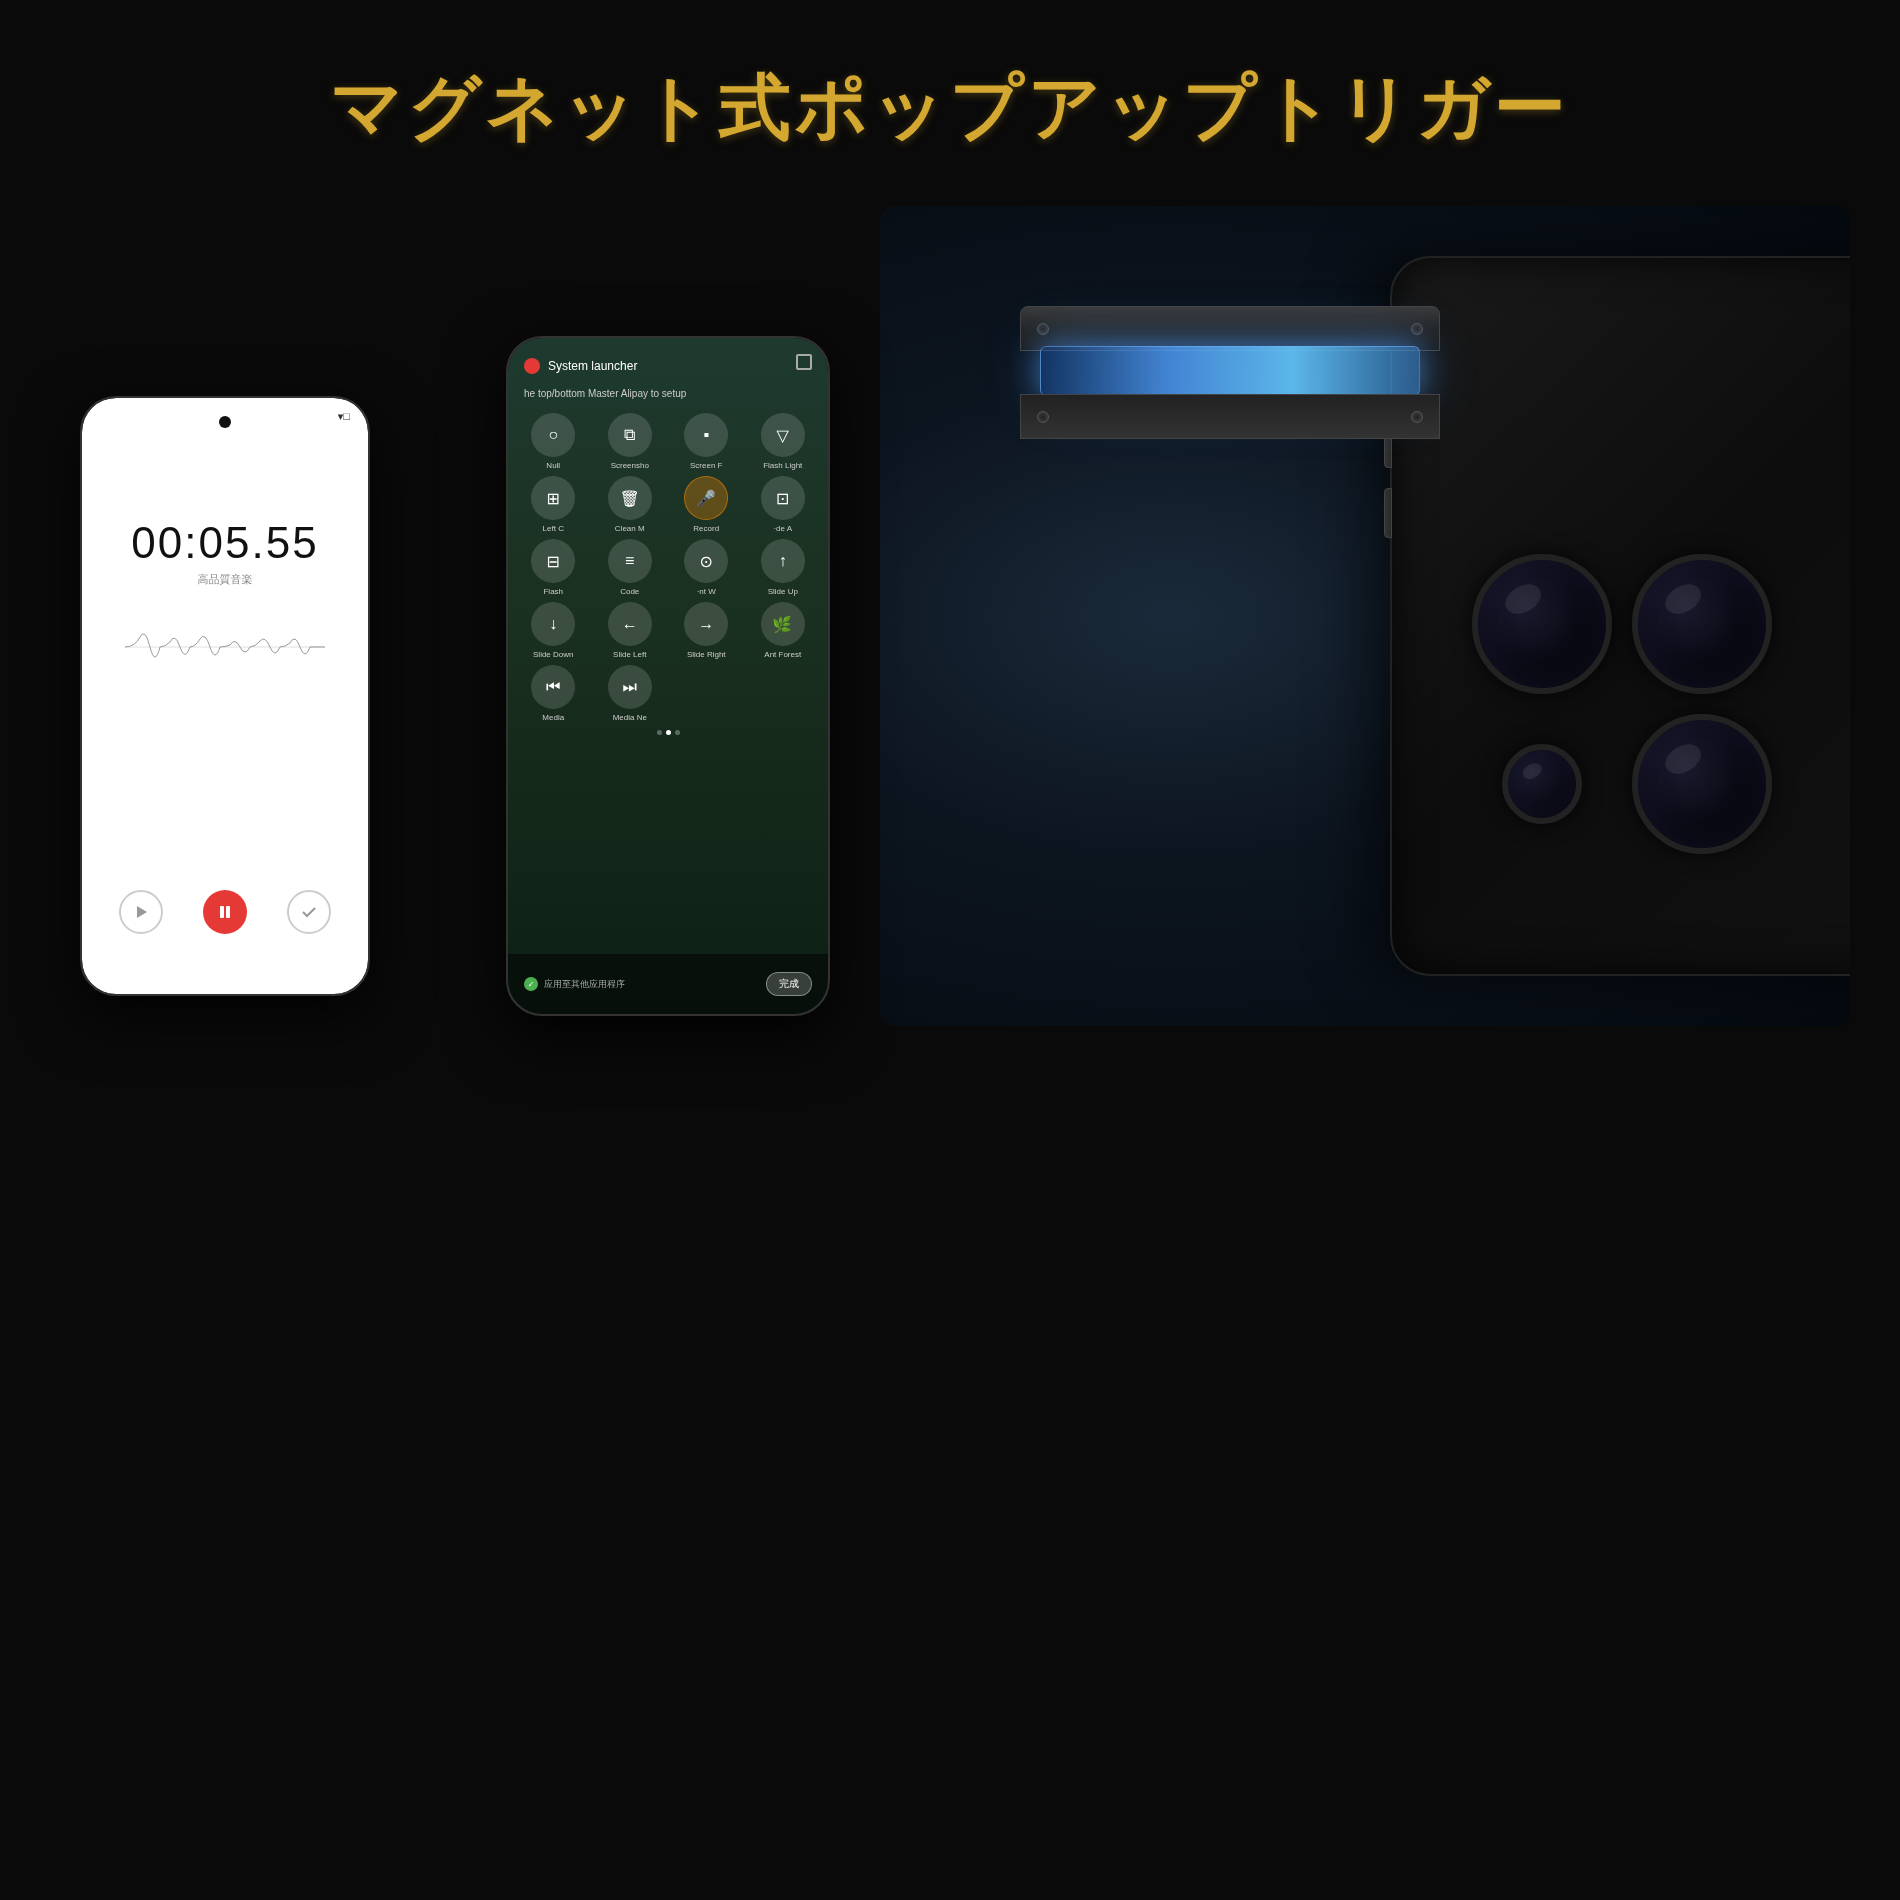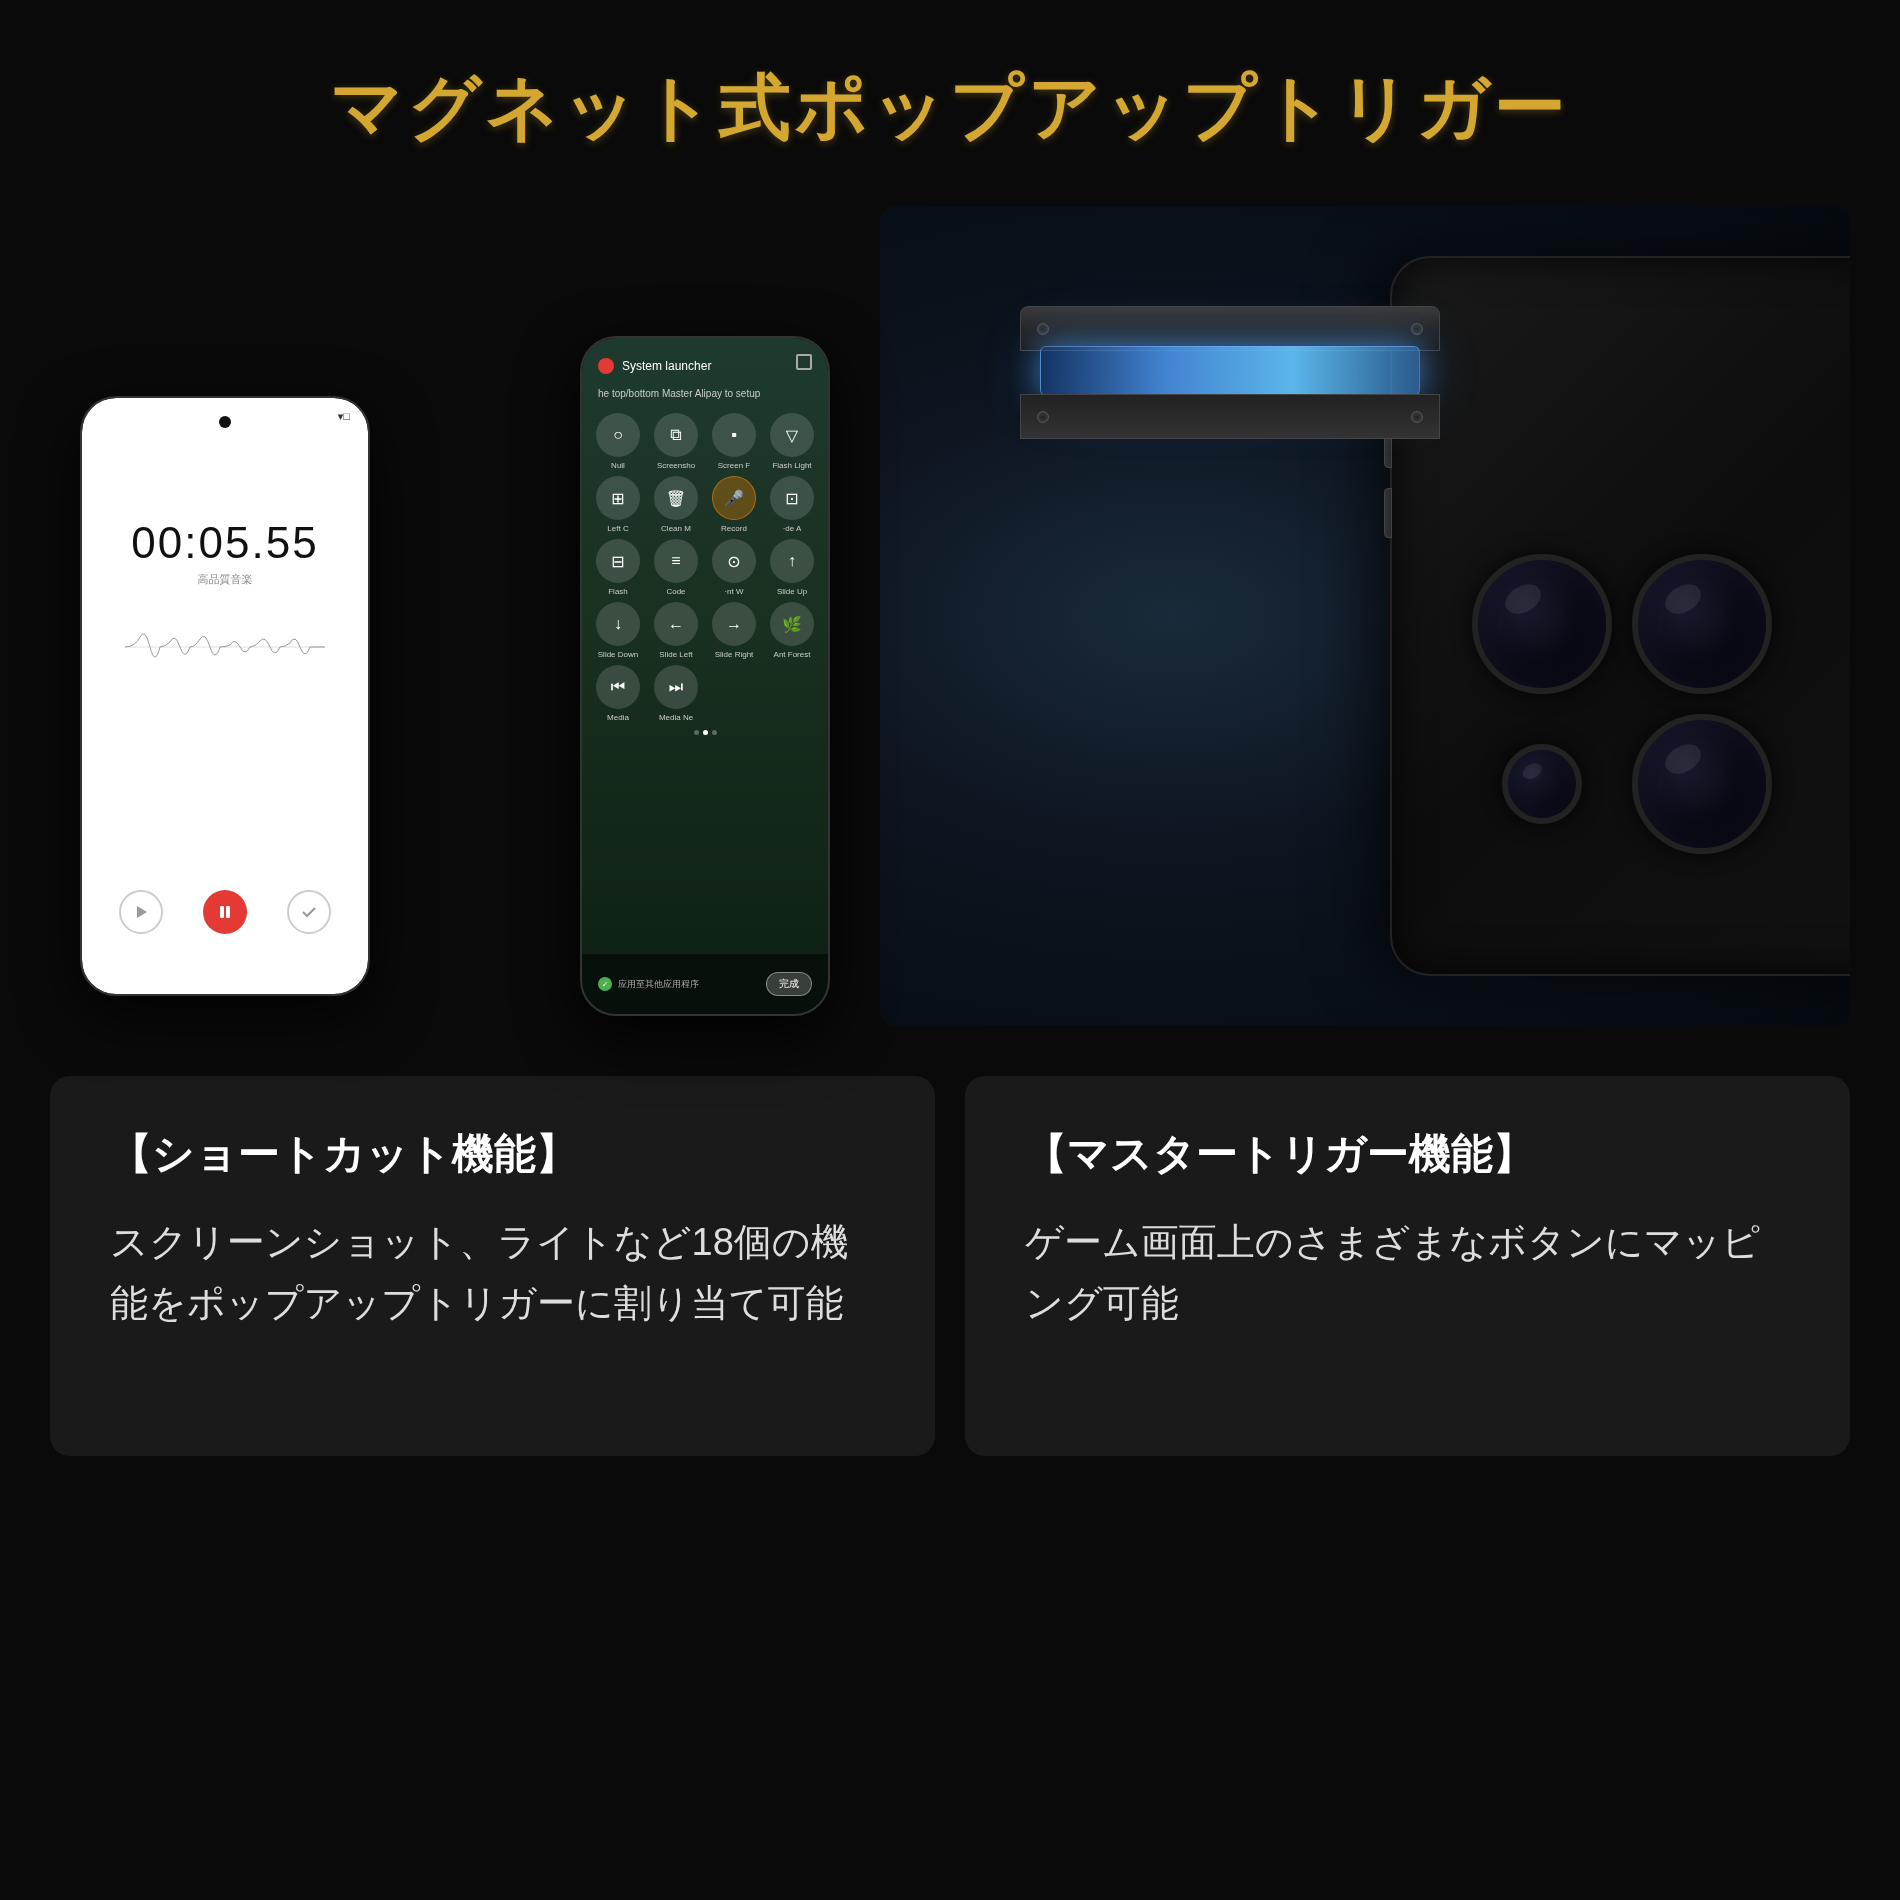--- a/index.html
+++ b/index.html
@@ -139,21 +139,21 @@
     .ctrl-pause {
       background: #e53935;
     }
     .ctrl-check {
       border: 2px solid #ccc;
       background: transparent;
     }
 
     
     .phone2 {
-      width: 250px;
+      width: 324px;
       height: 680px;
       background: #1a1a1a;
       border-radius: 36px;
       position: absolute;
       right: 20px;
       bottom: 10px;
       border: 2px solid #333;
       overflow: hidden;
       box-shadow: 0 20px 60px rgba(0,0,0,0.9);
       z-index: 2;
@@ -645,27 +645,14 @@
               <div class="hw-screw" style="top: 16px; right: 16px;"></div>
             </div>
           </div>
         </div>
 
       </div>
     </div>
 
   </div>
 
-  <div class="bottom-section">
-
-    <div class="info-box">
-      <div class="info-box-title">【ショートカット機能】</div>
-      <div class="info-box-body">スクリーンショット、ライトなど18個の機能をポップアップトリガーに割り当て可能</div>
-    </div>
-
-    <div class="info-box">
-      <div class="info-box-title">【マスタートリガー機能】</div>
-      <div class="info-box-body">ゲーム画面上のさまざまなボタンにマッピング可能</div>
-    </div>
-
-  </div>
 
 </div>
 
 </body></html>

